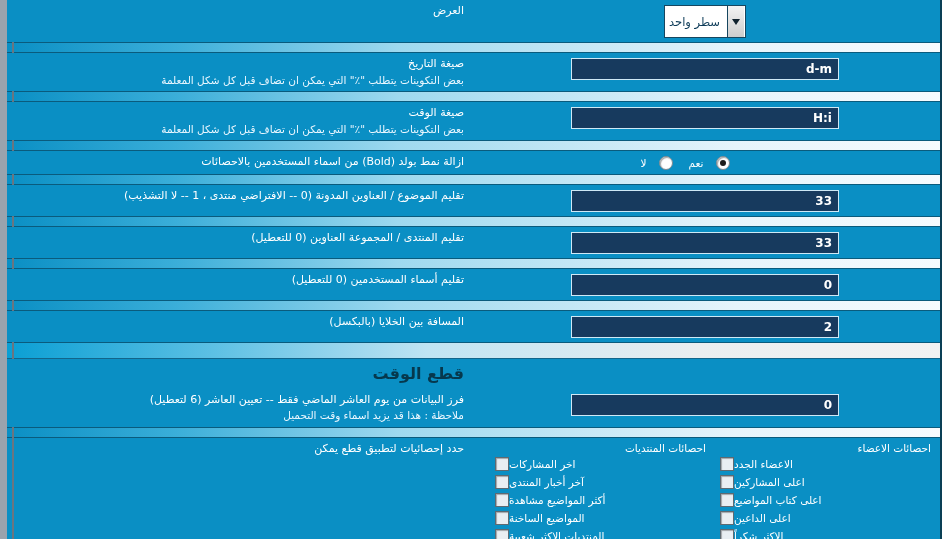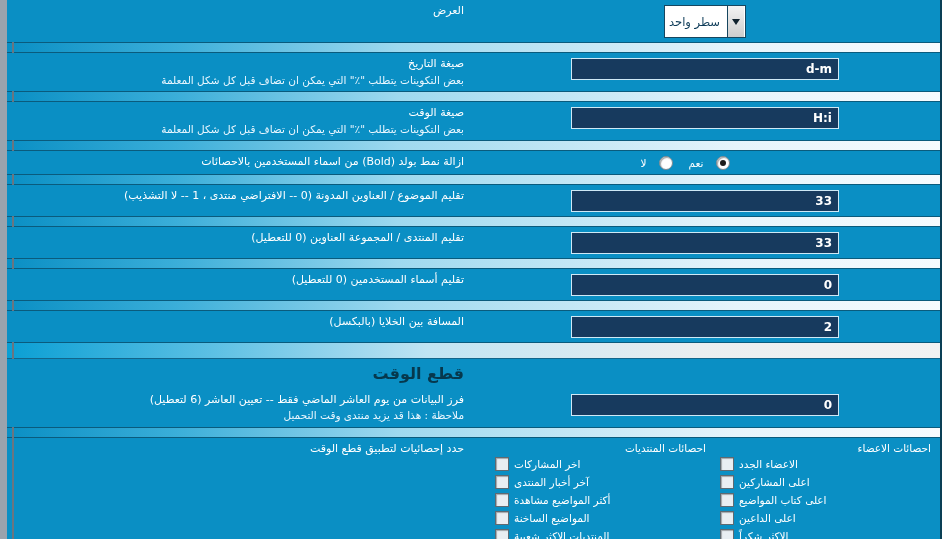--- a/index.html
+++ b/index.html
@@ -201,21 +201,20 @@
     margin-bottom: 3px;
     padding-left: 6px;
     text-align: right;
     width: 100%;
   }
   .chk-item {
     display: flex;
     flex-direction: row-reverse;
     align-items: center;
     justify-content: flex-start;
-    gap: 5px;
     margin-bottom: 4px;
     width: 100%;
     padding-left: 10px;
     box-sizing: border-box;
   }
   .chk-item .cb {
     width: 12px; height: 12px;
     background: #e9eef2;
     border: 1px solid #5e6a72;
     box-shadow: inset 1px 1px 1px rgba(0,0,0,.3);
@@ -352,21 +351,21 @@
       <span class="sect">قطع الوقت</span>
     </div>
   </div>
 
   <div class="row">
     <div class="ctl">
       <input class="txt" type="text" value="0" style="">
     </div>
     <div class="lbl">
       <span class="title">فرز البيانات من يوم العاشر الماضي فقط -- تعيين العاشر (6 لتعطيل)</span>
-      <span class="desc">ملاحظة : هذا قد يزيد منتدى وقت التحميل</span>
+      <span class="desc">ملاحظة : هذا قد يزيد اسماء وقت التحميل</span>
     </div>
   </div>
 
   <div class="sep"></div>
 
   <div class="chk-area">
     <div class="chk-cols">
 
       <div class="chk-col">
         <div class="chk-col-head">احصائات الاعضاء</div>
@@ -416,16 +415,16 @@
           <span class="cl">المنتديات الاكثر شعبية</span>
         </div>
         <div class="chk-item">
           <span class="cb"></span>
           <span class="cl">أحدث الإعلانات المبوبة</span>
         </div>
 
       </div>
 
     </div>
-    <div class="chk-right-lbl">حدد إحصائيات لتطبيق قطع الوقت</div>
+    <div class="chk-right-lbl">حدد إحصائيات لتطبيق قطع يمكن</div>
   </div>
 
 </div>
 
 </body></html>

